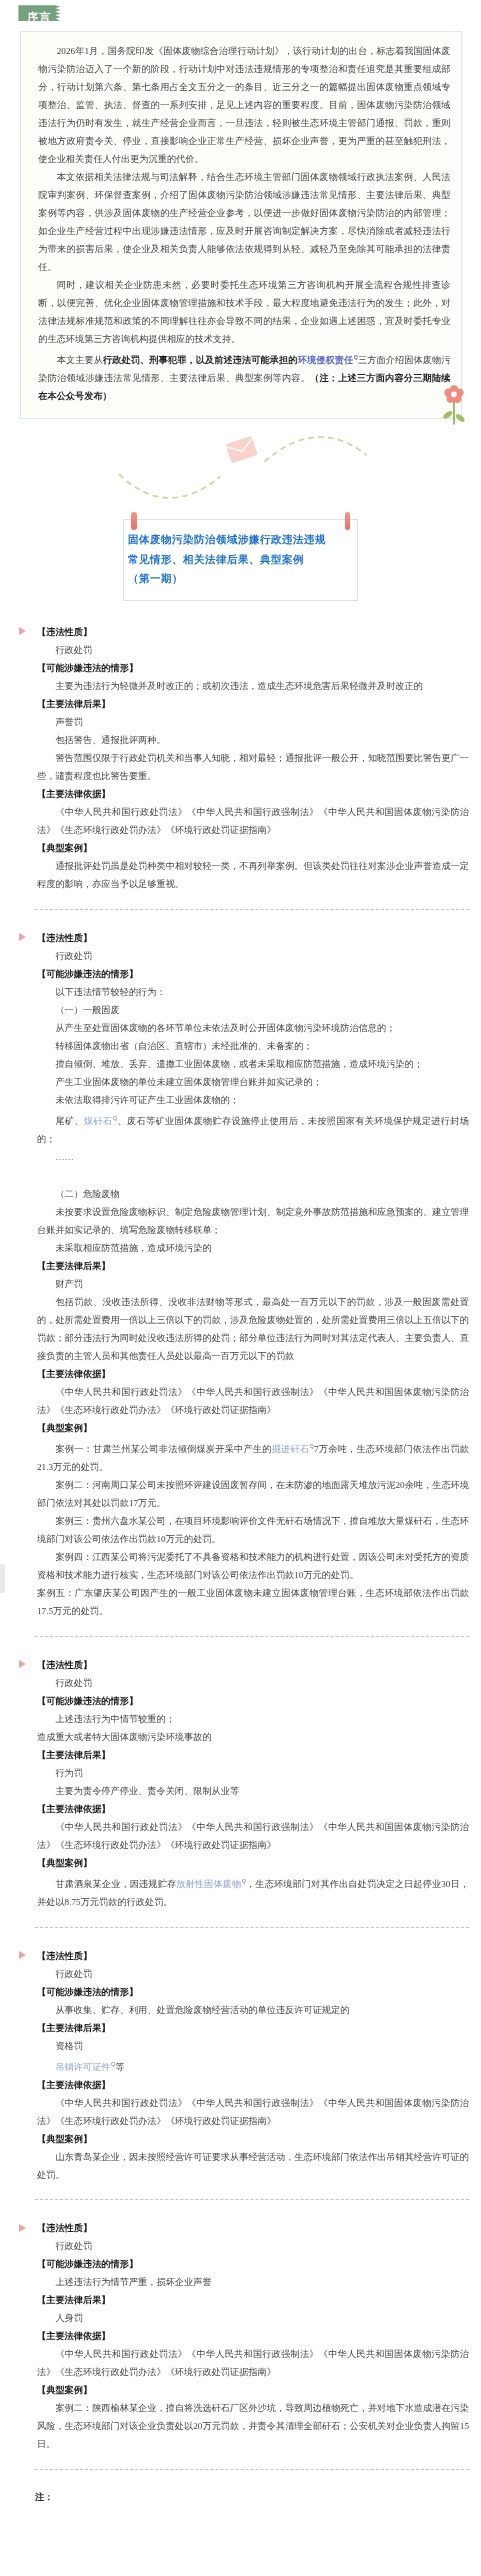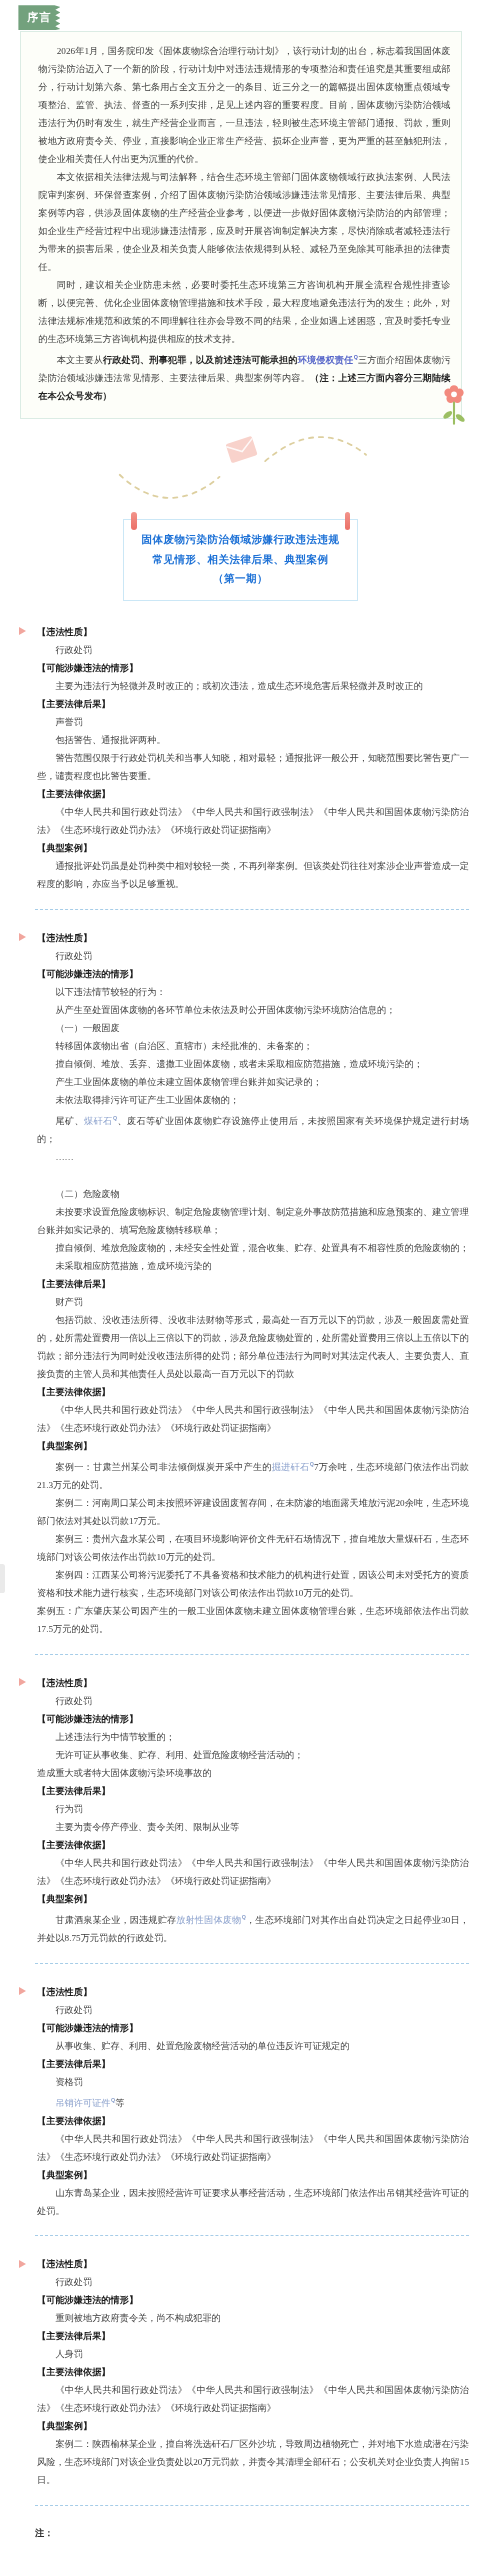--- a/index.html
+++ b/index.html
@@ -4,21 +4,21 @@
 <style>
   html,body{margin:0;padding:0;}
   body{
     width:481px;background:#ffffff;position:relative;
     font-family:"Liberation Serif","DejaVu Serif",serif;
     color:#3d3d3d;
   }
   
   .preface-wrap{position:relative;padding-top:30.5px;}
   .preface-badge{
-    position:absolute;left:18.4px;top:5.3px;width:42px;height:25px;
+    position:absolute;left:18.4px;top:5.3px;width:42px;height:16px;
     background:#73a17d;color:#fff;text-align:center;
     font:bold 11px/25px "Liberation Sans","DejaVu Sans",sans-serif;
     letter-spacing:1.1px;z-index:2;
     clip-path:polygon(0 0,86% 0,100% 7%,88% 18%,100% 29%,88% 40%,100% 51%,88% 62%,100% 73%,88% 84%,100% 95%,86% 100%,0 100%);
   }
   .preface-box{
     margin:0 19px 0 20px;border:1.1px solid #dbece4;background:#fdfef9;
     padding:10.5px 10.5px 12.6px 17.3px;
     font-size:9.2px;line-height:18px;text-align:justify;
   }
@@ -30,21 +30,21 @@
   .supq{
     font-family:"Liberation Sans","DejaVu Sans",sans-serif;
     font-size:5.3px;vertical-align:super;margin-left:0.5px;font-weight:bold;
   }
   .flower{position:absolute;right:15.2px;bottom:-7.4px;z-index:3;}
   
   .deco{position:relative;height:100px;}
   
   .title-box{
     position:relative;width:225px;margin:0 auto;background:#fff;
-    border:1.6px solid #cbe7f6;text-align:center;
+    border:1.6px solid #cbe7f6;
     padding:10.5px 4.2px 11.6px 4.2px;
     font-family:"Liberation Sans","DejaVu Sans",sans-serif;
     font-weight:bold;color:#1d71d6;font-size:10.5px;line-height:19.4px;letter-spacing:0.5px;
   }
   .pill{
     position:absolute;top:-7.4px;width:5.3px;height:18px;border-radius:3.2px;
     background:linear-gradient(#f2948b,#eb6f66);
   }
   .pill-left{left:7.4px;}
   .pill-right{right:7.4px;}
@@ -135,51 +135,49 @@
       <div class="sec-p"><span class="run-plain">《中华人民共和国行政处罚法》《中华人民共和国行政强制法》《中华人民共和国固体废物污染防治法》《生态环境行政处罚办法》《环境行政处罚证据指南》</span></div>
       <div class="sec-h"><span class="run-plain">【典型案例】</span></div>
       <div class="sec-p"><span class="run-plain">通报批评处罚虽是处罚种类中相对较轻一类，不再列举案例。但该类处罚往往对案涉企业声誉造成一定程度的影响，亦应当予以足够重视。</span></div>
     </section>
     <div class="dashed-divider"></div>
     <section class="section">
       <div class="sec-h with-arrow"><span class="run-plain">【违法性质】</span></div>
       <div class="sec-p"><span class="run-plain">行政处罚</span></div>
       <div class="sec-h"><span class="run-plain">【可能涉嫌违法的情形】</span></div>
       <div class="sec-p"><span class="run-plain">以下违法情节较轻的行为：</span></div>
+      <div class="sec-p"><span class="run-plain">（一）一般固废</span></div>
       <div class="sec-p"><span class="run-plain">从产生至处置固体废物的各环节单位未依法及时公开固体废物污染环境防治信息的；</span></div>
-      <div class="sec-p"><span class="run-plain">（一）一般固废</span></div>
       <div class="sec-p"><span class="run-plain">转移固体废物出省（自治区、直辖市）未经批准的、未备案的；</span></div>
       <div class="sec-p"><span class="run-plain">擅自倾倒、堆放、丢弃、遗撒工业固体废物，或者未采取相应防范措施，造成环境污染的；</span></div>
       <div class="sec-p"><span class="run-plain">产生工业固体废物的单位未建立固体废物管理台账并如实记录的；</span></div>
       <div class="sec-p"><span class="run-plain">未依法取得排污许可证产生工业固体废物的；</span></div>
       <div class="sec-p"><span class="run-plain">尾矿、</span><span class="run-link">煤矸石<sup class="supq">Q</sup></span><span class="run-plain">、废石等矿业固体废物贮存设施停止使用后，未按照国家有关环境保护规定进行封场的；</span></div>
       <div class="sec-p"><span class="run-plain">……</span></div>
       <div class="sec-p gap"><span class="run-plain">（二）危险废物</span></div>
       <div class="sec-p"><span class="run-plain">未按要求设置危险废物标识、制定危险废物管理计划、制定意外事故防范措施和应急预案的、建立管理台账并如实记录的、填写危险废物转移联单；</span></div>
-      <div class="sec-p"><span class="run-plain">擅自倾倒、堆放危险废物的，未经安全性处置，混合收集、贮存、处置具有不相容性质的危险废物的；</span></div>
       <div class="sec-p"><span class="run-plain">未采取相应防范措施，造成环境污染的</span></div>
       <div class="sec-h"><span class="run-plain">【主要法律后果】</span></div>
       <div class="sec-p"><span class="run-plain">财产罚</span></div>
       <div class="sec-p"><span class="run-plain">包括罚款、没收违法所得、没收非法财物等形式，最高处一百万元以下的罚款，涉及一般固废需处置的，处所需处置费用一倍以上三倍以下的罚款，涉及危险废物处置的，处所需处置费用三倍以上五倍以下的罚款；部分违法行为同时处没收违法所得的处罚；部分单位违法行为同时对其法定代表人、主要负责人、直接负责的主管人员和其他责任人员处以最高一百万元以下的罚款</span></div>
       <div class="sec-h"><span class="run-plain">【主要法律依据】</span></div>
       <div class="sec-p"><span class="run-plain">《中华人民共和国行政处罚法》《中华人民共和国行政强制法》《中华人民共和国固体废物污染防治法》《生态环境行政处罚办法》《环境行政处罚证据指南》</span></div>
       <div class="sec-h"><span class="run-plain">【典型案例】</span></div>
       <div class="sec-p"><span class="run-plain">案例一：甘肃兰州某公司非法倾倒煤炭开采中产生的</span><span class="run-link">掘进矸石<sup class="supq">Q</sup></span><span class="run-plain">7万余吨，生态环境部门依法作出罚款21.3万元的处罚。</span></div>
       <div class="sec-p"><span class="run-plain">案例二：河南周口某公司未按照环评建设固废暂存间，在未防渗的地面露天堆放污泥20余吨，生态环境部门依法对其处以罚款17万元。</span></div>
       <div class="sec-p"><span class="run-plain">案例三：贵州六盘水某公司，在项目环境影响评价文件无矸石场情况下，擅自堆放大量煤矸石，生态环境部门对该公司依法作出罚款10万元的处罚。</span></div>
       <div class="sec-p"><span class="run-plain">案例四：江西某公司将污泥委托了不具备资格和技术能力的机构进行处置，因该公司未对受托方的资质资格和技术能力进行核实，生态环境部门对该公司依法作出罚款10万元的处罚。</span></div>
       <div class="sec-p noindent"><span class="run-plain">案例五：广东肇庆某公司因产生的一般工业固体废物未建立固体废物管理台账，生态环境部依法作出罚款17.5万元的处罚。</span></div>
     </section>
     <div class="dashed-divider"></div>
     <section class="section">
       <div class="sec-h with-arrow"><span class="run-plain">【违法性质】</span></div>
       <div class="sec-p"><span class="run-plain">行政处罚</span></div>
       <div class="sec-h"><span class="run-plain">【可能涉嫌违法的情形】</span></div>
       <div class="sec-p"><span class="run-plain">上述违法行为中情节较重的；</span></div>
-      <div class="sec-p"><span class="run-plain">无许可证从事收集、贮存、利用、处置危险废物经营活动的；</span></div>
       <div class="sec-p noindent"><span class="run-plain">造成重大或者特大固体废物污染环境事故的</span></div>
       <div class="sec-h"><span class="run-plain">【主要法律后果】</span></div>
       <div class="sec-p"><span class="run-plain">行为罚</span></div>
       <div class="sec-p"><span class="run-plain">主要为责令停产停业、责令关闭、限制从业等</span></div>
       <div class="sec-h"><span class="run-plain">【主要法律依据】</span></div>
       <div class="sec-p"><span class="run-plain">《中华人民共和国行政处罚法》《中华人民共和国行政强制法》《中华人民共和国固体废物污染防治法》《生态环境行政处罚办法》《环境行政处罚证据指南》</span></div>
       <div class="sec-h"><span class="run-plain">【典型案例】</span></div>
       <div class="sec-p"><span class="run-plain">甘肃酒泉某企业，因违规贮存</span><span class="run-link">放射性固体废物<sup class="supq">Q</sup></span><span class="run-plain">，生态环境部门对其作出自处罚决定之日起停业30日，并处以8.75万元罚款的行政处罚。</span></div>
     </section>
     <div class="dashed-divider"></div>
@@ -194,21 +192,21 @@
       <div class="sec-h"><span class="run-plain">【主要法律依据】</span></div>
       <div class="sec-p"><span class="run-plain">《中华人民共和国行政处罚法》《中华人民共和国行政强制法》《中华人民共和国固体废物污染防治法》《生态环境行政处罚办法》《环境行政处罚证据指南》</span></div>
       <div class="sec-h"><span class="run-plain">【典型案例】</span></div>
       <div class="sec-p"><span class="run-plain">山东青岛某企业，因未按照经营许可证要求从事经营活动，生态环境部门依法作出吊销其经营许可证的处罚。</span></div>
     </section>
     <div class="dashed-divider"></div>
     <section class="section">
       <div class="sec-h with-arrow"><span class="run-plain">【违法性质】</span></div>
       <div class="sec-p"><span class="run-plain">行政处罚</span></div>
       <div class="sec-h"><span class="run-plain">【可能涉嫌违法的情形】</span></div>
-      <div class="sec-p"><span class="run-plain">重则被地方政府责令关，尚不构成犯罪的</span></div>
+      <div class="sec-p"><span class="run-plain">上述违法行为情节严重，损坏企业声誉</span></div>
       <div class="sec-h"><span class="run-plain">【主要法律后果】</span></div>
       <div class="sec-p"><span class="run-plain">人身罚</span></div>
       <div class="sec-h"><span class="run-plain">【主要法律依据】</span></div>
       <div class="sec-p"><span class="run-plain">《中华人民共和国行政处罚法》《中华人民共和国行政强制法》《中华人民共和国固体废物污染防治法》《生态环境行政处罚办法》《环境行政处罚证据指南》</span></div>
       <div class="sec-h"><span class="run-plain">【典型案例】</span></div>
       <div class="sec-p"><span class="run-plain">案例二：陕西榆林某企业，擅自将洗选矸石厂区外沙坑，导致周边植物死亡，并对地下水造成潜在污染风险，生态环境部门对该企业负责处以20万元罚款，并责令其清理全部矸石；公安机关对企业负责人拘留15日。</span></div>
     </section>
     <div class="dashed-divider"></div>
   </div>
 

